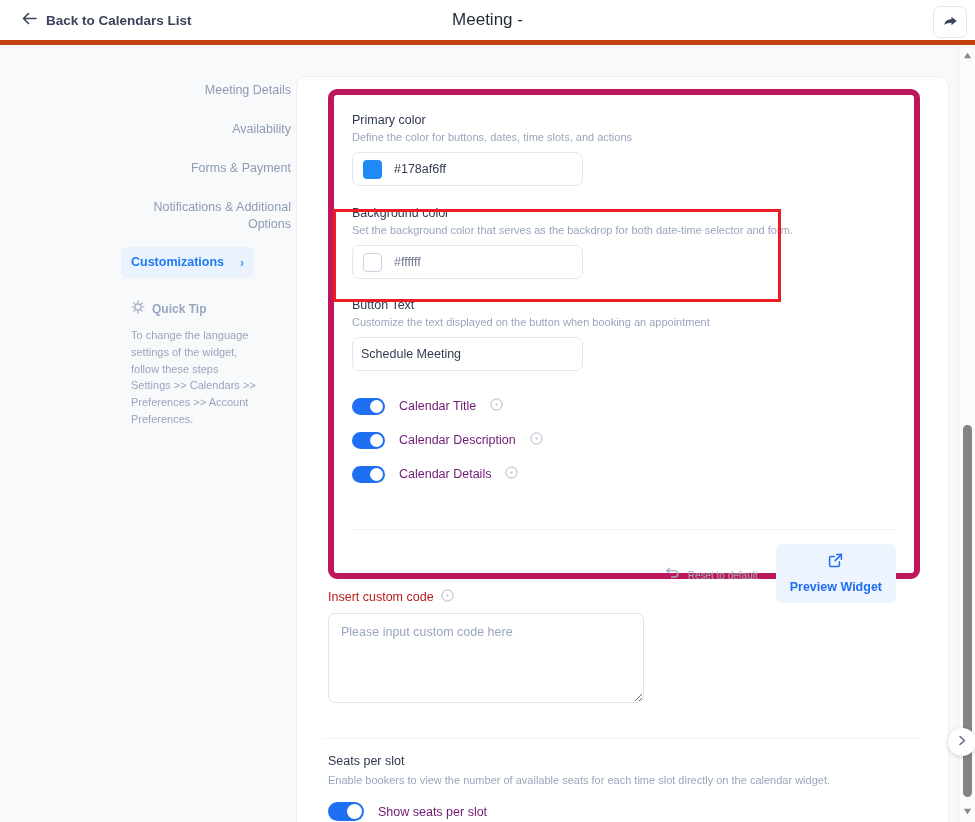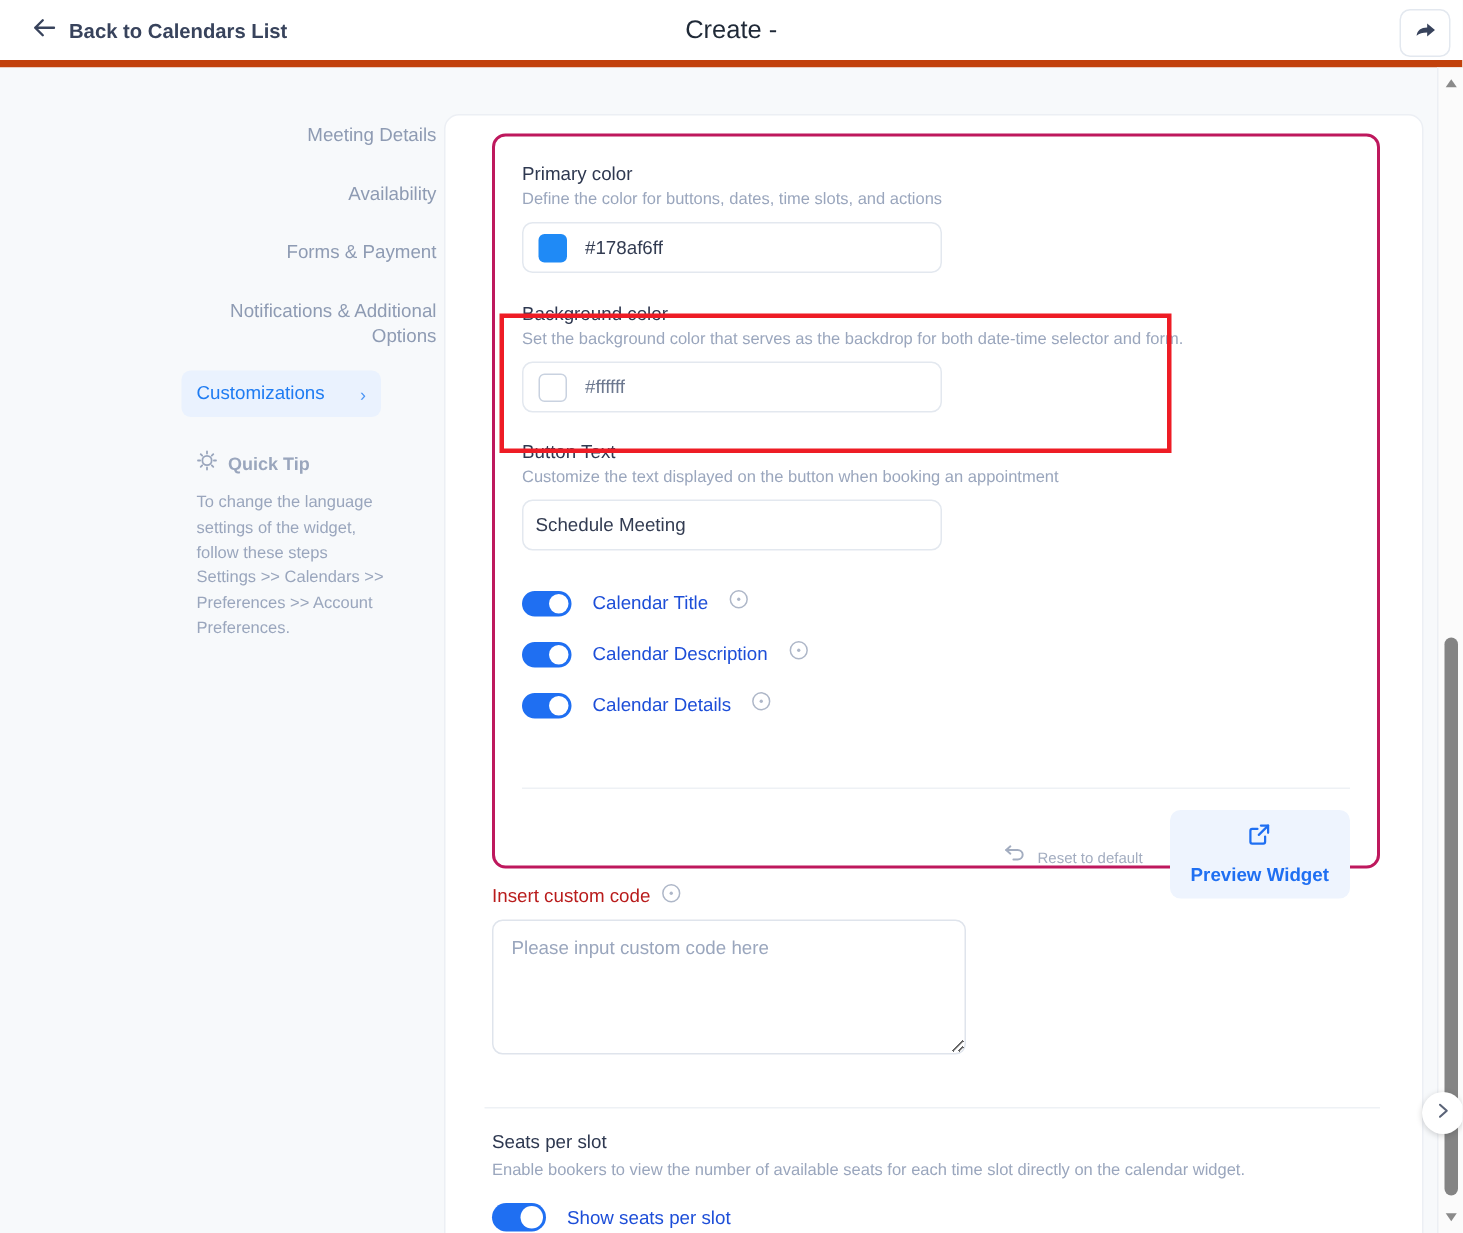--- a/index.html
+++ b/index.html
@@ -58,21 +58,21 @@
     padding: 7px 10px;
     border-radius: 6px;
     margin-bottom: 8px;
     line-height: 1.35;
     cursor: pointer;
     text-align: right;
   }
   .nav-item.active {
     background: #eaf2fe;
     color: #1f7cf2;
-    font-weight: 400;
+    font-weight: 700;
     display: flex; align-items: center; justify-content: space-between;
     width: 133px;
   }
   .nav-chevron { color: #4b95f5; font-size: 12px; }
 
   .tip-block { margin-top: 22px; padding-left: 10px; }
   .tip-head {
     display: flex; align-items: center; gap: 7px;
     font-size: 12px; font-weight: 600; color: #9aa6bd;
     margin-bottom: 9px;
@@ -93,34 +93,34 @@
   .scroll-area {
     position: absolute; left: 0; top: 0;
     width: 653px; height: 766px;
     overflow: hidden;
   }
 
   
   .inner-card {
     position: absolute; left: 31px; top: 12px;
     width: 592px; height: 490px;
-    border: 2px solid #be185d;
+    border: 6px solid #be185d;
     border-radius: 9px;
     background: #fff;
   }
   .field-block { padding: 0 18px; }
   .field-label {
     font-size: 12.5px; color: #2e3850; font-weight: 400;
     margin-bottom: 4px;
   }
   .field-desc {
     font-size: 11px; color: #9aa6bd; margin-bottom: 9px;
   }
   .input-box {
-    height: 34px; width: 280px;
+    height: 34px; width: 231px;
     border: 1px solid #e3e8ef;
     border-radius: 7px;
     display: flex; align-items: center;
     padding: 0 10px; gap: 12px;
     background: #fff;
     cursor: text;
   }
   .swatch {
     width: 19px; height: 19px; border-radius: 4px;
   }
@@ -139,21 +139,21 @@
     background: #1f6ff2; position: relative; flex: none;
     cursor: pointer;
   }
   .switch .knob {
     position: absolute; right: 2px; top: 2px;
     width: 13px; height: 13px; border-radius: 50%;
     background: #fff;
   }
   .switch.big { width: 36px; height: 19px; border-radius: 10px; }
   .switch.big .knob { width: 15px; height: 15px; }
-  .toggle-label { font-size: 12.5px; color: #1d4ed8; }
+  .toggle-label { font-size: 12.5px; color: #701a75; }
   .info-ico { display: inline-block; vertical-align: -2px; }
 
   .hr {
     height: 1px; background: #eef1f5;
     margin: 0 18px;
   }
   .card-actions {
     display: flex; align-items: center; justify-content: flex-end;
     gap: 6px; padding: 14px 18px 0 18px;
   }
@@ -244,21 +244,21 @@
 
 <div class="topbar">
   <div class="back-link">
     <span class="back-arrow">
       <svg width="15" height="13" viewBox="0 0 15 13" fill="none">
         <path d="M14 6.5H1.5M1.5 6.5L6.5 1.5M1.5 6.5L6.5 11.5" stroke="#38435c" stroke-width="1.6" stroke-linecap="round" stroke-linejoin="round"></path>
       </svg>
     </span>
     <span>Back to Calendars List</span>
   </div>
-  <div class="create-title">Create -</div>
+  <div class="create-title">Meeting -</div>
   <div class="share-btn">
     <span>
       <svg width="17" height="17" viewBox="0 0 18 18" fill="none">
         <path d="M2.5 13.5C3.2 9.6 5.6 7.8 10 7.7V5L15.5 9.6L10 14.1V11.3C6.8 11.3 4.4 12 2.5 13.5Z" fill="#38435c"></path>
       </svg>
     </span>
   </div>
 </div>
 
 <div class="body-wrap">

